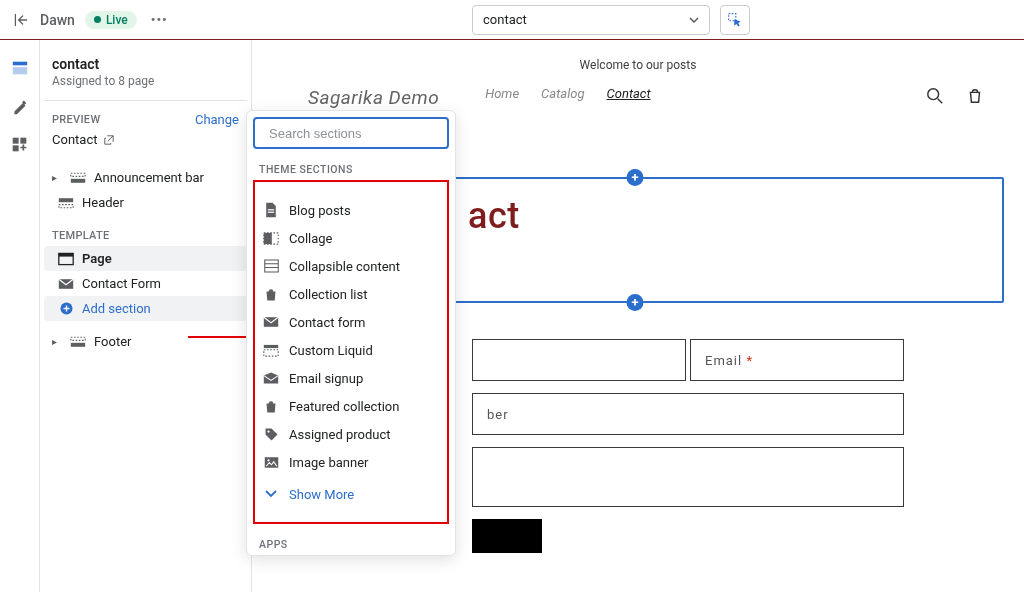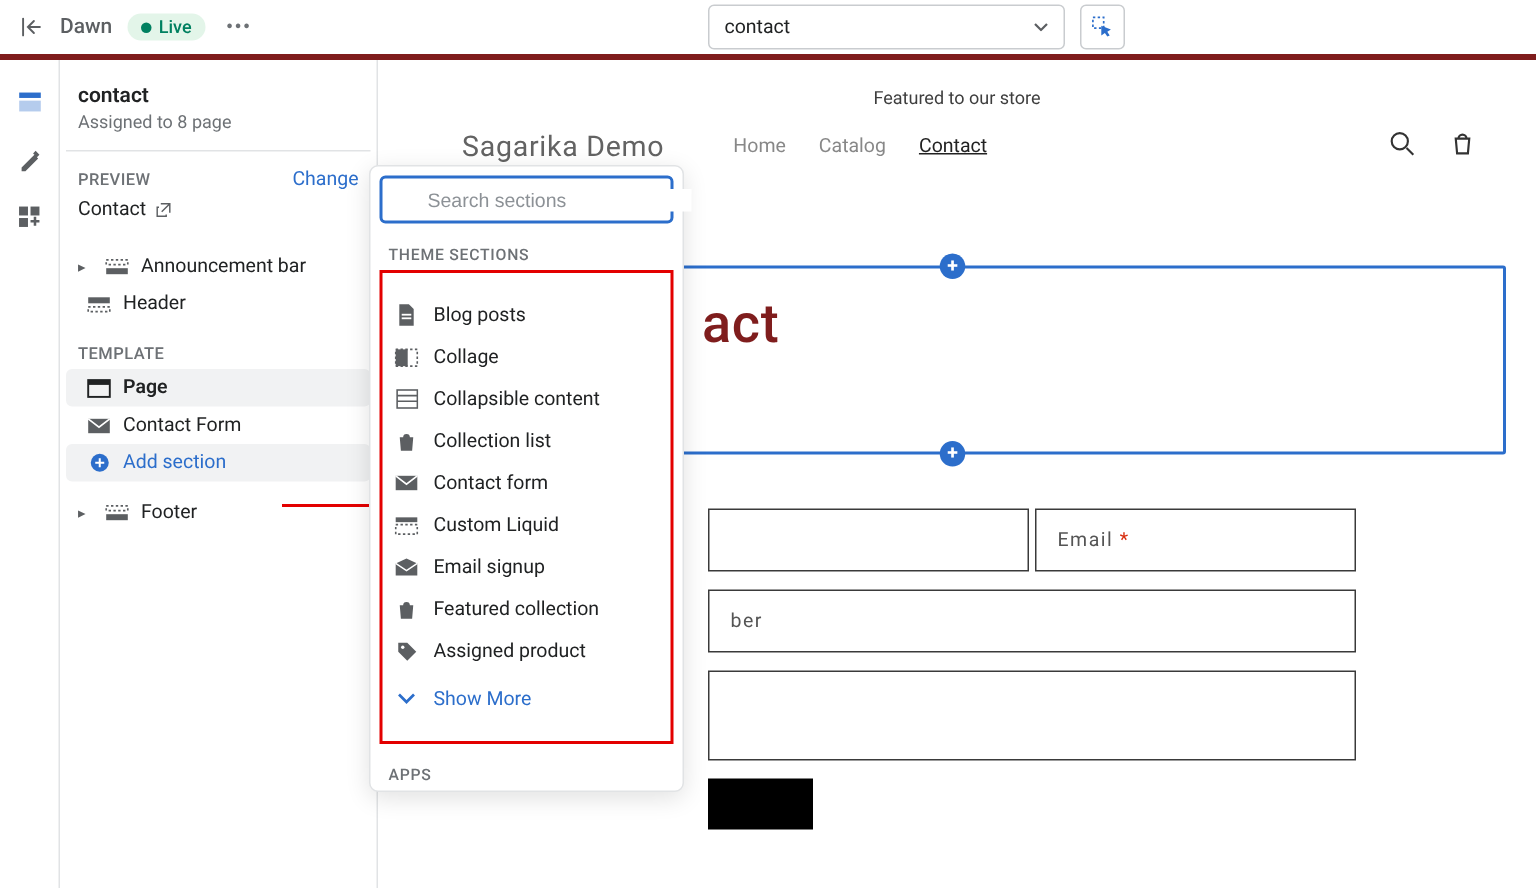--- a/index.html
+++ b/index.html
@@ -1,17 +1,17 @@
 <!DOCTYPE html>
 <html><head>
 <meta charset="utf-8">
 <style>
 * { box-sizing: border-box; margin: 0; padding: 0; }
 body { font-family: -apple-system, BlinkMacSystemFont, "Segoe UI", Roboto, sans-serif; font-size: 13px; color: #202223; background: #fff; width: 1024px; height: 592px; overflow: hidden; }
-.topbar { display: flex; align-items: center; height: 40px; border-bottom: 4px solid #7f1d1d; padding: 0 12px; }
+.topbar { display: flex; align-items: center; height: 40px; border-bottom: 1px solid #7f1d1d; padding: 0 12px; }
 .topbar-left { display: flex; align-items: center; gap: 10px; width: 460px; }
 .exit-icon { width: 18px; height: 18px; display:flex; align-items:center; justify-content:center; }
 .theme-name { font-weight: 500; color: #5c5f62; font-size: 14px; }
 .badge-live { display: inline-flex; align-items: center; gap: 5px; background: #e3f5e9; color: #008060; padding: 2px 9px; border-radius: 10px; font-size: 12px; font-weight: 500; }
 .badge-dot { width: 7px; height: 7px; border-radius: 50%; background: #008060; }
 .dots { color: #6d7175; font-weight: bold; letter-spacing: 1px; cursor:pointer; padding: 0 4px; }
 .page-select { display: flex; align-items: center; justify-content: space-between; width: 238px; height: 30px; border: 1px solid #c9cccf; border-radius: 4px; padding: 0 10px; background: #fff; cursor:pointer; }
 .page-select span { color: #202223; }
 .nav-selector-btn { width: 30px; height: 30px; border: 1px solid #c9cccf; border-radius: 4px; display:flex; align-items:center; justify-content:center; margin-left: 10px; }
 
@@ -35,21 +35,21 @@
 .chev { width: 10px; color: #5c5f62; font-size: 10px; }
 .icn { width: 16px; height: 14px; display:inline-flex; align-items:center; justify-content:center; }
 
 .arrow { position: absolute; top: 292px; left: 148px; width: 100px; height: 10px; pointer-events:none; }
 .arrow-line { stroke: #e30000; stroke-width: 2; }
 .arrow-head { fill: #e30000; }
 
 .preview { flex: 1; position: relative; background: #fff; padding: 16px 20px 0 20px; }
 .annc { text-align: center; color: #3e3e3e; font-size: 12px; padding: 2px 0 10px; }
 .store-header { display:flex; align-items:center; justify-content: space-between; padding: 4px 20px 14px 36px; }
-.store-nav { display:flex; align-items:center; gap: 22px; }
+.store-nav { display:flex; gap: 22px; font-style: italic; }
 .store-brand { color: #636363; font-size: 19px; letter-spacing: .5px; font-weight: 400; margin-right: 24px; }
 .store-link { color: #888; font-size: 13px; text-decoration: none; }
 .store-link.active { color: #222; text-decoration: underline; }
 .header-icons { display:flex; gap: 22px; color: #333; }
 
 .page-tag { position: absolute; left: 0; top: 88px; background: #2c6ecb; color:#fff; font-size: 11px; padding: 3px 8px; border-radius: 3px 3px 0 0; display:flex; align-items:center; gap: 4px; }
 .page-frame { border: 2px solid #2c6ecb; border-radius: 2px; margin: 0 0 0 -6px; padding: 4px 0 24px 0; position: relative; top: 54px; height: 126px; }
 .page-h1 { font-size: 36px; color: #7f1d1d; font-weight: 500; padding: 12px 0 0 200px; letter-spacing: .5px; }
 .plus-badge { position:absolute; width:17px; height:17px; background:#2c6ecb; color:#fff; border-radius:50%; display:flex; align-items:center; justify-content:center; font-size:13px; font-weight:bold; }
 .plus-top { top:-10px; left:50%; transform: translateX(-50%); }
@@ -57,21 +57,21 @@
 
 .contact-form { padding: 44px 100px 0 200px; position: relative; top: 46px; }
 .form-row { display:flex; gap: 4px; margin-bottom: 12px; }
 .form-input { flex:1; height: 42px; border: 1px solid #3a3a3a; padding: 0 14px; font-size: 13px; color: #555; display:flex; align-items:center; letter-spacing: 1px; }
 .form-input.full { width: 100%; }
 .form-textarea { height: 60px; }
 .req { color: #d72c0d; }
 .send-btn { background: #000; width: 70px; height: 34px; margin-top: 12px; }
 
 .dropdown { position: absolute; left: 246px; top: 110px; width: 210px; background:#fff; border: 1px solid #e1e3e5; border-radius: 6px; box-shadow: 0 4px 16px rgba(0,0,0,.12); z-index: 20; }
-.dd-search { margin: 6px; border: 2px solid #2c6ecb; border-radius: 4px; height: 32px; display:flex; align-items:center; padding: 0 24px; gap: 6px; }
+.dd-search { margin: 6px; border: 2px solid #2c6ecb; border-radius: 4px; height: 32px; display:flex; align-items:center; padding: 0 8px; gap: 6px; }
 .dd-search input { border:none; outline:none; flex:1; font-size: 13px; }
 .dd-search input::placeholder { color: #8c9196; }
 .dd-label { color: #6d7175; font-size: 10.5px; font-weight: 500; letter-spacing: .5px; padding: 8px 12px 4px; text-transform: uppercase; }
 .dd-list { border: 2px solid #e30000; margin: 0 6px 6px 6px; padding: 14px 0; }
 .dd-item { display:flex; align-items:center; gap: 10px; padding: 6px 8px; font-size: 13px; cursor:pointer; }
 .dd-item.show-more { color: #2c6ecb; padding-top: 10px; }
 .dd-ic { width: 16px; height: 16px; display:inline-flex; align-items:center; justify-content:center; color:#5c5f62; }
 </style>
 </head>
 <body>
@@ -205,21 +205,21 @@
       <span>Footer</span>
     </div>
 
     <svg class="arrow" viewBox="0 0 100 10">
       <line class="arrow-line" x1="0" y1="5" x2="90" y2="5"></line>
       <polygon class="arrow-head" points="90,0 100,5 90,10"></polygon>
     </svg>
   </div>
 
   <div class="preview">
-    <div class="annc">Featured to our store</div>
+    <div class="annc">Welcome to our posts</div>
     <div class="store-header">
       <div class="store-nav">
         <span class="store-brand">Sagarika Demo</span>
         <a class="store-link">Home</a>
         <a class="store-link">Catalog</a>
         <a class="store-link active">Contact</a>
       </div>
       <div class="header-icons">
         <span><svg width="18" height="18" viewBox="0 0 20 20">
               <circle cx="8" cy="8" r="6" stroke="#333" stroke-width="1.6" fill="none"></circle>
@@ -348,20 +348,30 @@
       </div>
     <div class="dd-item">
         <span class="dd-ic">
           <svg width="15" height="15" viewBox="0 0 20 20">
             <path d="M2 2h8l8 8-8 8-8-8V2z" fill="#5c5f62"></path>
             <circle cx="6" cy="6" r="1.5" fill="#fff"></circle>
           </svg>
         </span>
         <span>Assigned product</span>
       </div>
+    <div class="dd-item">
+        <span class="dd-ic">
+          <svg width="15" height="13" viewBox="0 0 20 16">
+            <rect x="1" y="1" width="18" height="14" fill="#5c5f62"></rect>
+            <path d="M3 13l4-5 3 3 3-4 4 6" stroke="#fff" stroke-width="1.4" fill="none"></path>
+            <circle cx="6" cy="5" r="1.5" fill="#fff"></circle>
+          </svg>
+        </span>
+        <span>Image banner</span>
+      </div>
     <div class="dd-item show-more">
         <span class="dd-ic">
           <svg width="12" height="8" viewBox="0 0 12 8">
             <path d="M1 1l5 5 5-5" stroke="#2c6ecb" stroke-width="1.8" fill="none"></path>
           </svg>
         </span>
         <span>Show More</span>
       </div>
   </div>
   <div class="dd-label">APPS</div>

